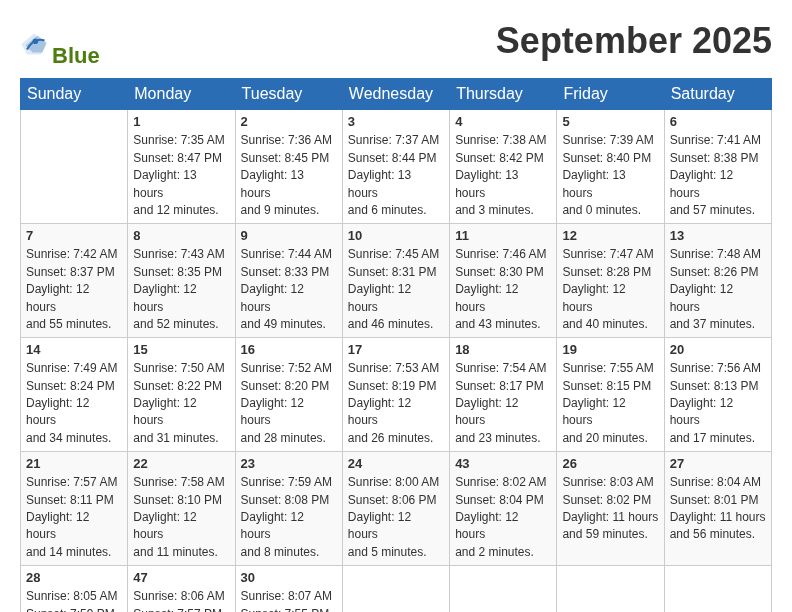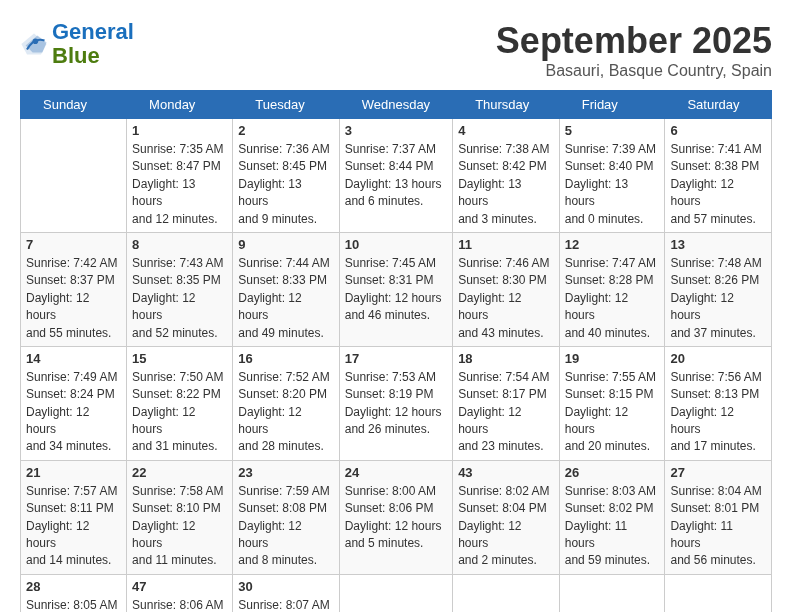--- a/index.html
+++ b/index.html
@@ -28,42 +28,41 @@
     }
     .logo-text span {
       color: #1a6fbd;
     }
     .logo-icon {
       width: 28px;
       height: 28px;
       margin-right: 4px;
     }
     .title-area {
-      text-align: right;
     }
     .month-title {
       font-size: 36px;
       font-weight: bold;
       color: #333;
     }
     .location-title {
       font-size: 16px;
       color: #555;
     }
     table {
       width: 100%;
       border-collapse: collapse;
       font-size: 11px;
     }
     thead th {
       background-color: #2a6db5;
       color: white;
       text-align: left;
-      padding: 6px 22px;
-      font-size: 13px;
+      padding: 6px 6px;
+      font-size: 16px;
       font-weight: normal;
       border: 1px solid #2a6db5;
     }
     tbody td {
       border: 1px solid #ccc;
       vertical-align: top;
       padding: 4px 5px;
       height: 80px;
       width: 107px;
     }
@@ -95,27 +94,26 @@
 <div class="header-area">
   <div class="logo">
     <svg class="logo-icon" viewBox="0 0 40 40">
       <rect width="40" height="40" fill="white"></rect>
       <polygon points="20,5 38,20 30,35 10,35 2,20" fill="#2a6db5" opacity="0.15"></polygon>
       <polygon points="25,8 38,18 32,32 18,32 8,22" fill="#2a6db5" opacity="0.3"></polygon>
       <path d="M10 28 Q20 10 35 15" stroke="#2a6db5" stroke-width="3" fill="none"></path>
       <circle cx="22" cy="16" r="4" fill="#2a6db5"></circle>
     </svg>
     <div class="logo-text">
-      <span>General</span><br>
+      <br>
       <span style="color:#4d7c0f">Blue</span>
     </div>
   </div>
   <div class="title-area">
     <div class="month-title">September 2025</div>
-    <div class="location-title">Basauri, Basque Country, Spain</div>
   </div>
 </div>
 
 <table>
   <thead>
     <tr>
     <th>Sunday</th>
         <th>Monday</th>
         <th>Tuesday</th>
         <th>Wednesday</th>

